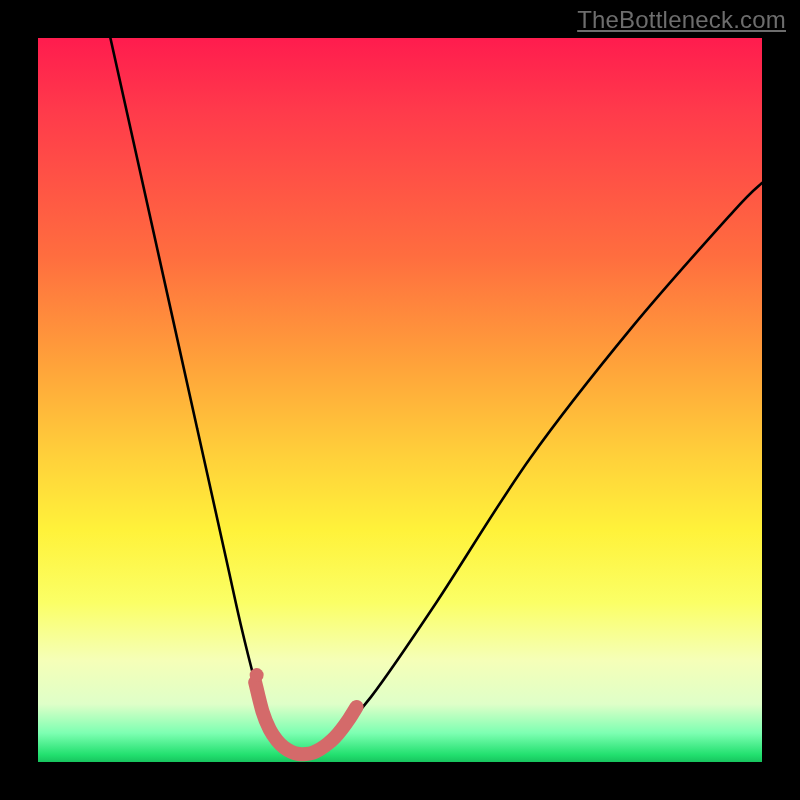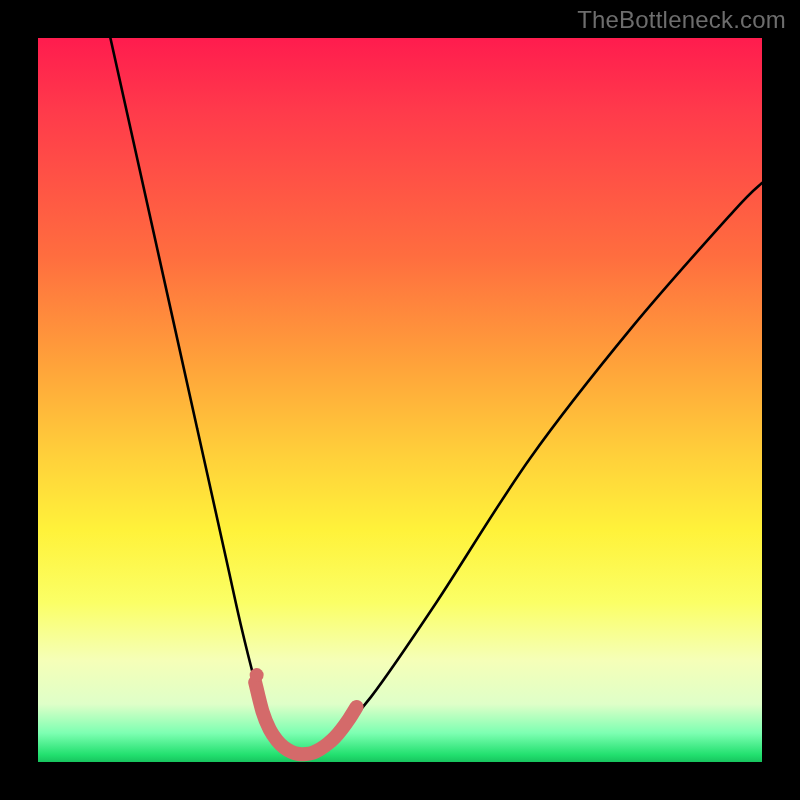--- a/index.html
+++ b/index.html
@@ -43,20 +43,21 @@
     );
   }
   .watermark {
     position: absolute;
     top: 6px;
     right: 14px;
     color: #6d6d6d;
     font-size: 24px;
     font-weight: 500;
     letter-spacing: 0.2px;
+    text-decoration: underline;
   }
   svg.curve {
     position: absolute;
     left: 0;
     top: 0;
     width: 724px;
     height: 724px;
     overflow: visible;
   }
 </style>

